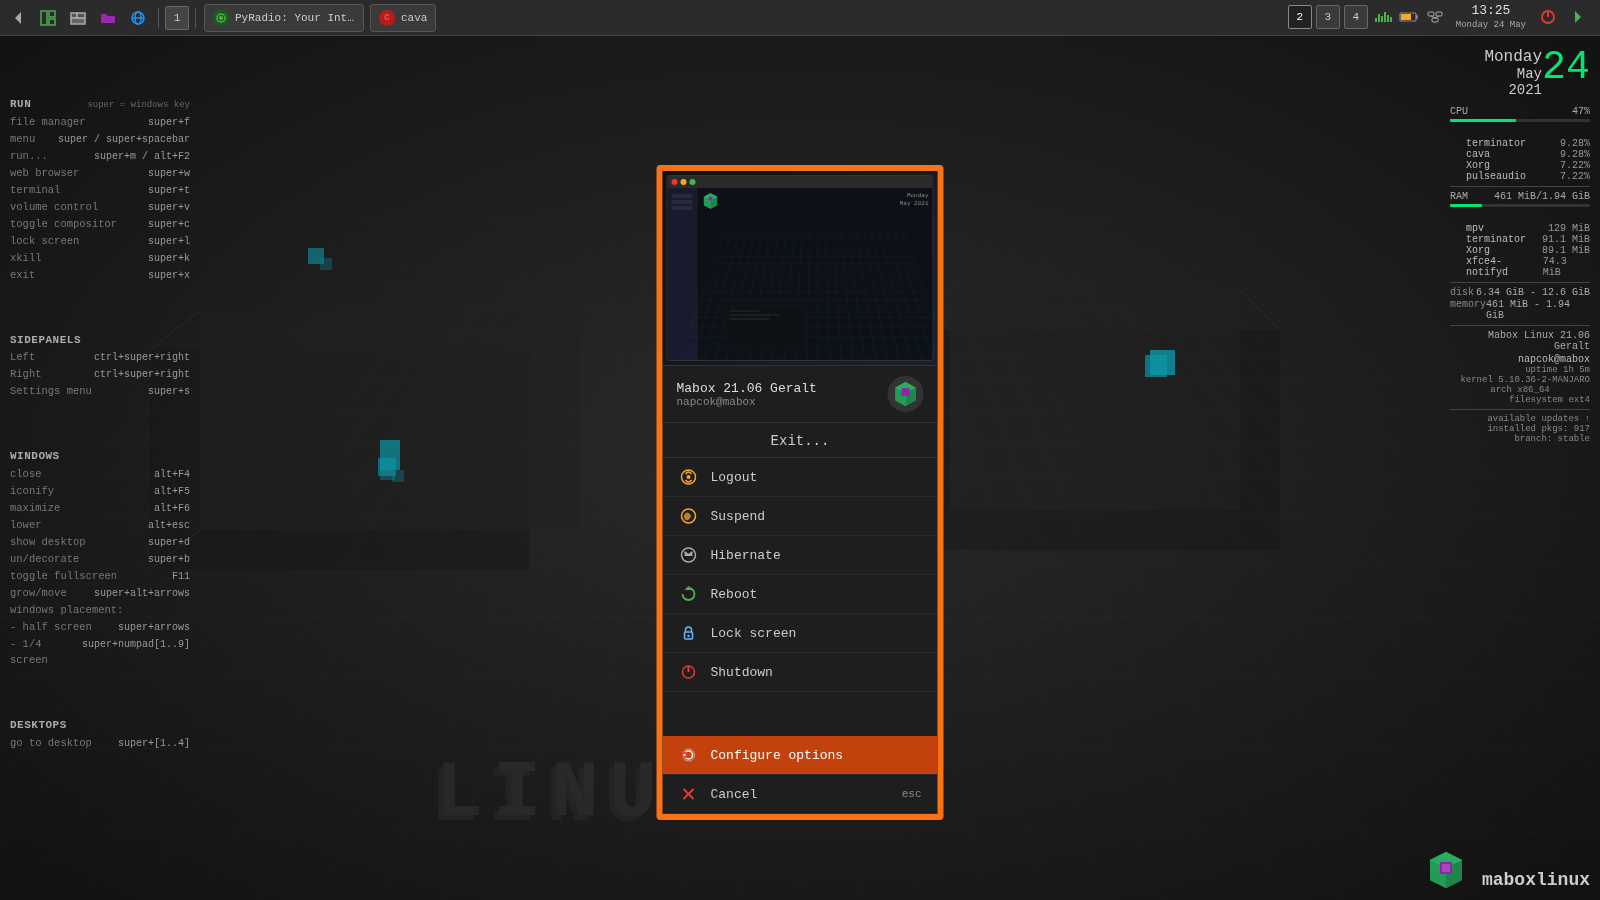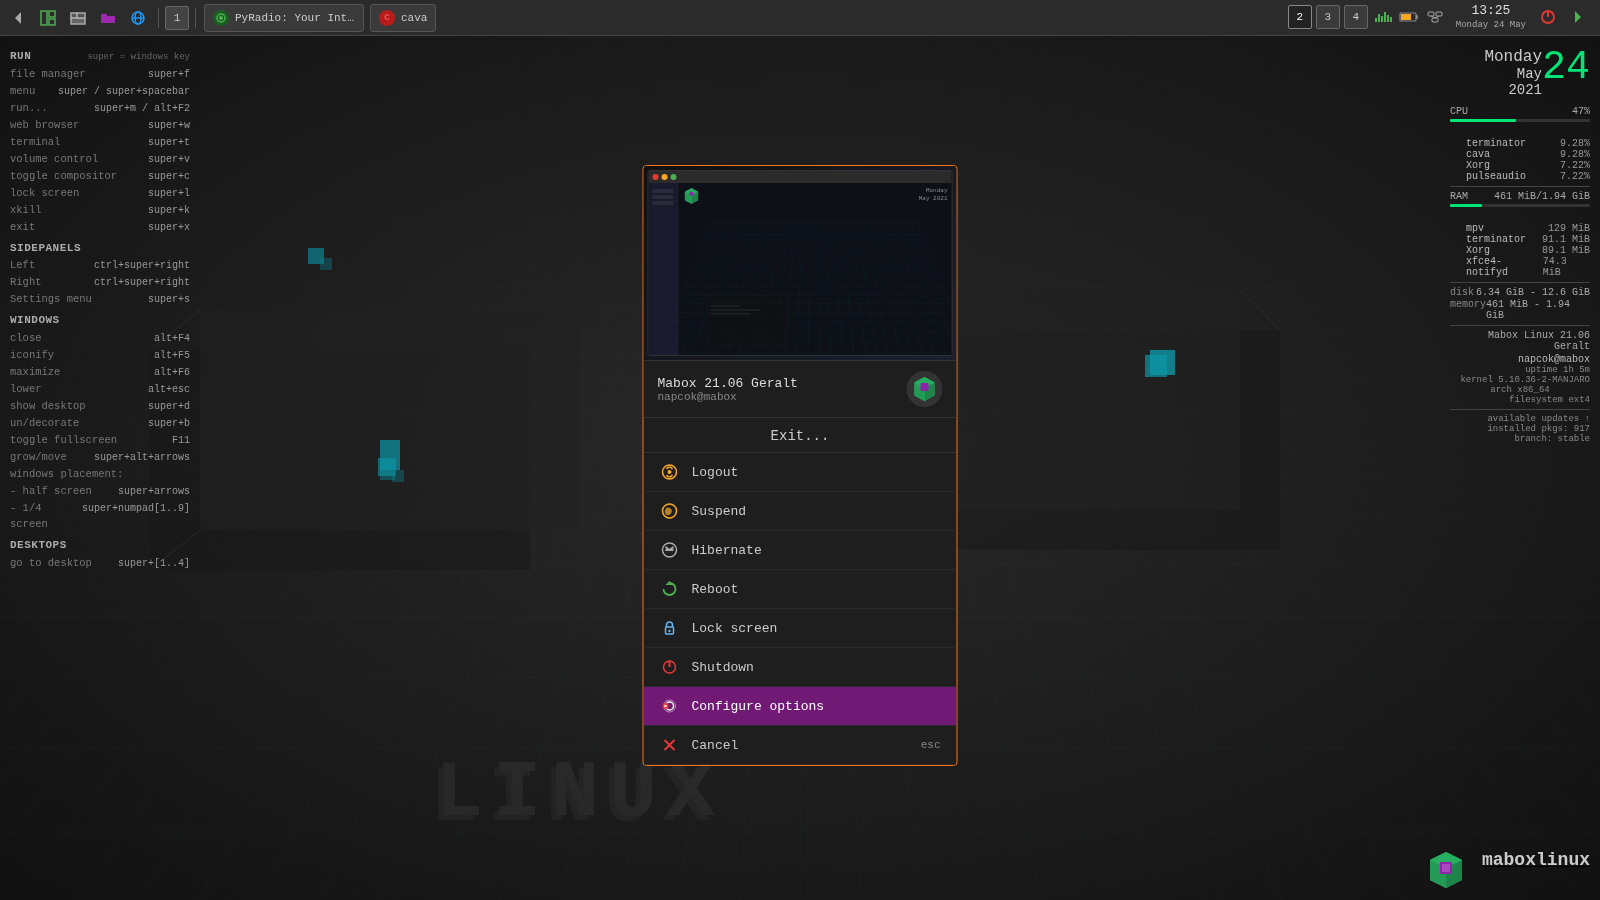--- a/index.html
+++ b/index.html
@@ -168,20 +168,21 @@
 
     .cheatsheet-section {
       margin-bottom: 4px;
     }
 
     .cheatsheet-title {
       color: #aaa;
       font-weight: bold;
       font-size: 11px;
       letter-spacing: 0.5px;
+      margin-top: 48px;
     }
 
     .cheatsheet-row {
       display: flex;
       justify-content: space-between;
       align-items: baseline;
     }
     .cheatsheet-label { color: #777; font-size: 10.5px; }
     .cheatsheet-key { color: #999; font-size: 10px; }
 
@@ -217,36 +218,35 @@
     .divider-line { border: none; border-top: 1px solid #444; margin: 4px 0; }
 
     .sys-info-row { display: flex; justify-content: space-between; font-size: 10px; color: #888; margin-bottom: 1px; }
     .sys-value { color: #aaa; }
 
     .bottom-brand {
       position: absolute;
       bottom: 10px;
       right: 10px;
       display: flex;
-      align-items: flex-start;
+      align-items: flex-end;
       gap: 16px;
       z-index: 5;
-      text-decoration: underline;
     }
     .brand-text { color: #ccc; font-size: 18px; font-weight: bold; }
 
     
     .exit-popup {
       position: absolute;
       top: 165px;
       left: 50%;
       transform: translateX(-50%);
-      width: 315px;
+      width: 287px;
       background: #1e1e1e;
-      border: 1px solid #f97316;
+      border: 6px solid #f97316;
       border-radius: 4px;
       z-index: 200;
       overflow: hidden;
     }
 
     
     .popup-preview {
       height: 195px;
       background: linear-gradient(135deg, #111 0%, #1a2030 100%);
       position: relative;
@@ -361,21 +361,21 @@
     .popup-menu-item {
       display: flex;
       align-items: center;
       gap: 12px;
       padding: 9px 16px;
       cursor: pointer;
       color: #ccc;
       font-size: 13px;
       border-bottom: 1px solid #2a2a2a;
     }
-    .popup-menu-item.highlighted { background: #701a75; color: #fff; }
+    .popup-menu-item.highlighted { background: #c2410c; color: #fff; margin-top: 44px; }
 
     .menu-icon {
       width: 20px;
       height: 20px;
       display: flex;
       align-items: center;
       justify-content: center;
       flex-shrink: 0;
     }
 

